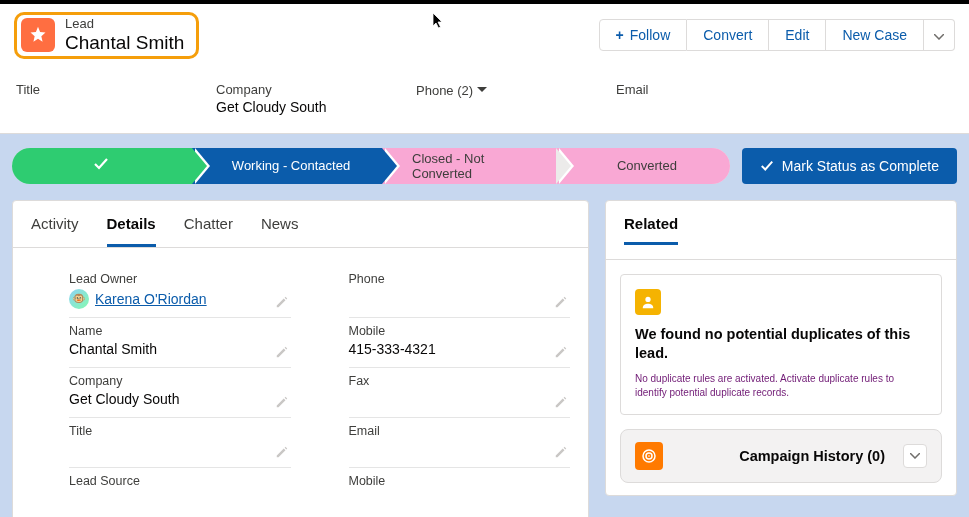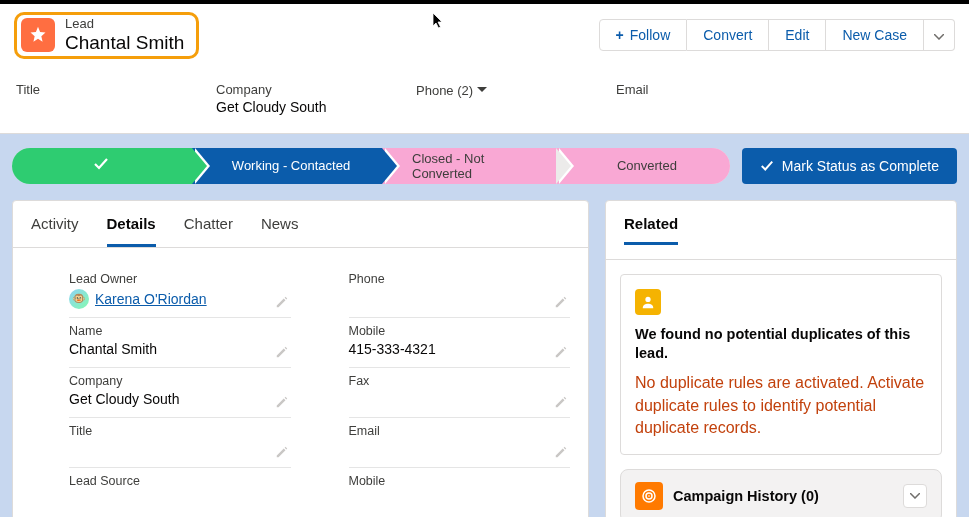--- a/index.html
+++ b/index.html
@@ -58,22 +58,22 @@
   .owner-avatar { width:20px; height:20px; border-radius:50%; background:linear-gradient(135deg,#8fd3f4,#84fab0); display:flex; align-items:center; justify-content:center; font-size:11px; }
   .owner-link { color:#0b5cab; text-decoration:underline; cursor:pointer; }
   .edit-pencil { position:absolute; right:2px; bottom:8px; color:#c9c7c5; width:14px; height:14px; }
   .related-header { padding: 14px 18px; border-bottom:1px solid #dddbda; }
   .related-title { font-size:15px; font-weight:700; color:#080707; display:inline-block; border-bottom:3px solid #0b5cab; padding-bottom:10px; }
   .dup-card { margin:14px; border:1px solid #dddbda; border-radius:4px; padding:14px; }
   .dup-head { display:flex; gap:10px; align-items:flex-start; margin-bottom:10px;flex-direction:column; }
   .dup-icon { width:26px; height:26px; background:#f5b301; border-radius:4px; display:flex; align-items:center; justify-content:center; flex-shrink:0; }
   .dup-icon svg { width:14px; height:14px; fill:#fff; }
   .dup-title { font-weight:700; font-size:14.5px; color:#080707; line-height:1.3; }
-  .dup-body { font-size:16px; color:#c2410c; line-height:1.4; }
-  .campaign-card { margin:0 14px; border:1px solid #dddbda; border-radius:8px; padding:12px 14px; display:flex; align-items:center; gap:10px; background:#f3f2f2; }
+  .dup-body { font-size:10px; color:#701a75; line-height:1.4; }
+  .campaign-card { margin:0 14px; border:1px solid #dddbda; border-radius:8px; padding:12px 14px; display:flex; align-items:center; gap:18px; background:#f3f2f2;text-align:right; }
   .camp-icon { width:28px; height:28px; background:#ff7a00; border-radius:4px; display:flex; align-items:center; justify-content:center; }
   .camp-icon svg { width:16px; height:16px; fill:#fff; }
   .camp-title { font-size:14.5px; font-weight:700; color:#080707; flex:1; }
   .camp-chev { width:24px; height:24px; border:1px solid #dddbda; background:#fff; border-radius:4px; display:flex; align-items:center; justify-content:center; cursor:pointer; color:#706e6b; }
 </style>
 </head>
 <body>
 
 <div class="topbar-black"></div>
 

